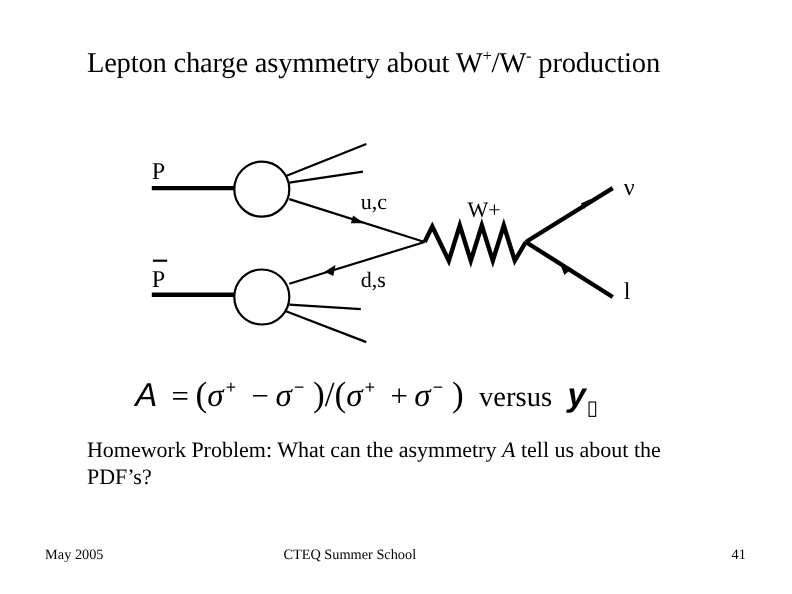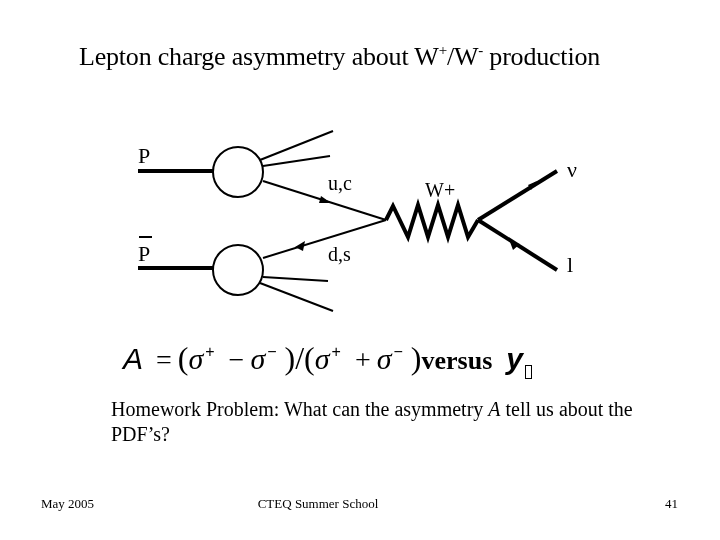--- a/index.html
+++ b/index.html
@@ -8,24 +8,24 @@
     .title { position: absolute; left: 79px; top: 40px; font-size: 26px; line-height: 34px; letter-spacing: -0.2px; }
     .title sup { font-size: 15px; vertical-align: 0; position: relative; top: -10px; }
     .diagram { position: absolute; left: 0; top: 0; width: 720px; height: 540px; }
     .diagram text { font-family: "Liberation Serif", "DejaVu Serif", serif; fill: #000; }
     .formula { position: absolute; left: 123px; top: 336px; height: 44px; font-size: 28px; line-height: 44px; white-space: nowrap; }
     .formula .A { font-family: "Liberation Sans", "DejaVu Sans", sans-serif; font-style: italic; font-size: 30px; }
     .formula .sig { font-style: italic; font-size: 30px; }
     .formula .sp { font-size: 16px; position: relative; top: -12px; margin-left: 2px; margin-right: 8px; font-family: "Liberation Sans", sans-serif; }
     .formula .op { margin: 0 6px; font-size: 28px; }
     .formula .paren { font-size: 32px; }
-    .formula .versus { font-size: 26px; margin-right: 14px; font-weight: bold; }
+    .formula .versus { font-size: 26px; margin-left: 14px; margin-right: 14px; }
     .formula .y { font-family: "Liberation Sans", "DejaVu Sans", sans-serif; font-style: italic; font-weight: bold; font-size: 30px; }
     .formula .sub { display: inline-block; width: 5px; height: 12px; border: 1px solid #000; position: relative; top: 10px; margin-left: 2px; }
-    .homework { position: absolute; left: 79px; top: 397px; width: 580px; font-size: 20px; line-height: 25px; margin-left: 32px; }
+    .homework { position: absolute; left: 79px; top: 397px; width: 580px; font-size: 20px; line-height: 25px; }
     .homework i { font-style: italic; }
     .footer { position: absolute; top: 496px; font-size: 13px; font-family: "Liberation Serif", serif; }
     .footer.left { left: 41px; }
     .footer.center { left: 0; width: 636px; text-align: center; }
     .footer.right { right: 42px; }
   </style>
 </head>
 <body>
 
 <div class="title">

